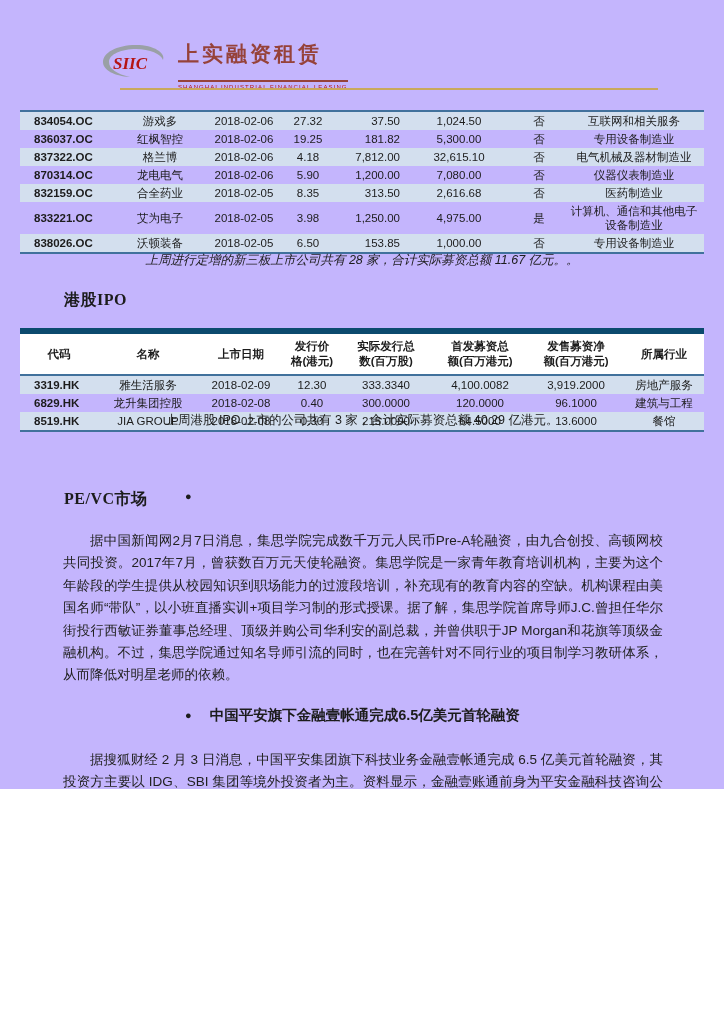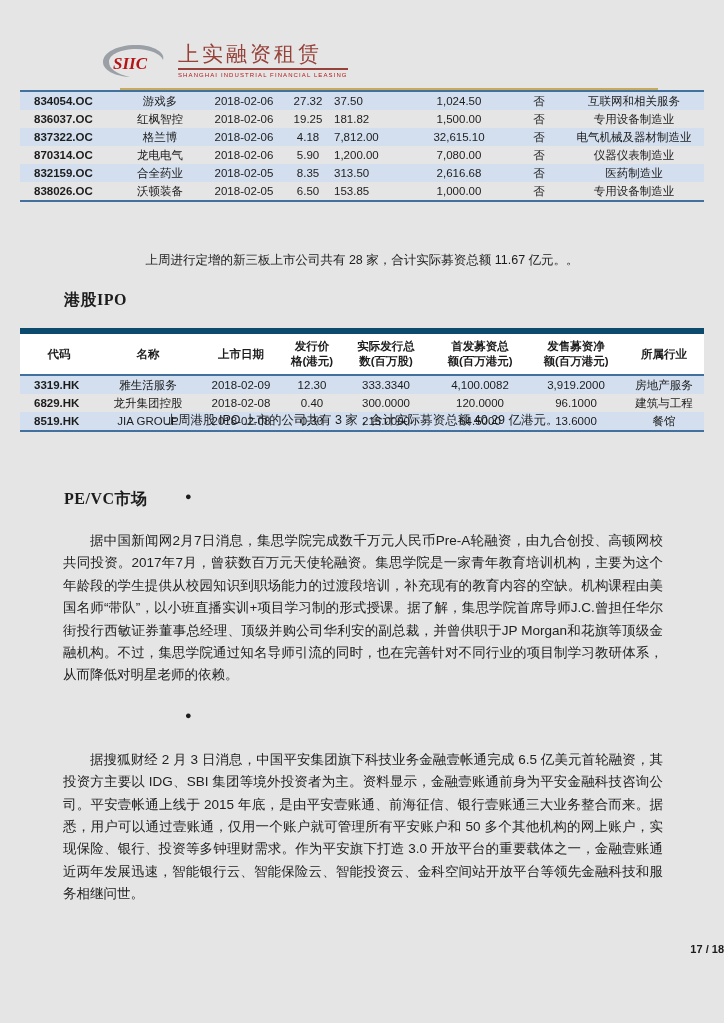--- a/index.html
+++ b/index.html
@@ -1,41 +1,41 @@
 <!DOCTYPE html>
 <html style="--border: #41719c; --stripe: #d3dfee; --accent_tan: #c9a95c; --logo_red: #b51414; --logo_maroon: #96423a; --logo_gray: #9aa0a6;"><head>
 <meta charset="utf-8">
 <style>
   :root{
     --border:#41719c; --stripe:#d3dfee; --accent_tan:#c9a95c;
     --logo_red:#b51414; --logo_maroon:#96423a; --logo_gray:#9aa0a6; --ink:#1c1c1c;
   }
   html,body{margin:0;padding:0;background:#ffffff;}
   .page{
-    position:relative;width:724px;height:1023px;background:#e5e5e5;overflow:hidden;
+    position:relative;width:724px;height:789px;background:#c4b5fd;overflow:hidden;
     font-family:"Liberation Sans","DejaVu Sans",sans-serif;color:var(--ink);
   }
   
   .logo{position:absolute;left:100px;top:42px;display:flex;align-items:flex-start;gap:6px;}
   .logo-text{display:flex;flex-direction:column;}
   .logo-name{
-    font-size:21px;font-weight:normal;color:var(--logo_maroon);letter-spacing:3px;
-    border-bottom:2px solid var(--logo_maroon);padding-bottom:2px;line-height:1.15;
+    font-size:21px;font-weight:bold;color:var(--logo_maroon);letter-spacing:3px;
+    border-bottom:2px solid var(--logo_maroon);padding-bottom:14px;line-height:1.15;
   }
   .logo-sub{font-size:6px;color:var(--logo_red);letter-spacing:1.1px;margin-top:2px;}
   
   .tbl-wrap{position:absolute;left:20px;width:684px;}
   table{border-collapse:collapse;table-layout:fixed;width:100%;}
   td,th{font-size:11.5px;line-height:14px;padding:2px 2px;vertical-align:middle;overflow:hidden;}
   td{text-align:center;}
   tbody tr:nth-of-type(odd) td{background:var(--stripe);}
-  .neeq{border-top:2px solid var(--border);border-bottom:2px solid var(--border);}
+  .neeq{border-top:2px solid var(--border);border-bottom:2px solid var(--border);margin-top:20px;}
   .tan-accent{position:absolute;top:-2px;left:100px;right:46px;height:2px;background:var(--accent_tan);}
   td.c-code{font-weight:bold;text-align:left;padding-left:14px;}
-  .neeq td.c-shares{text-align:left;padding-right:18px;}
+  .neeq td.c-shares{text-align:right;padding-right:18px;}
   .neeq td.c-amount{text-align:center;padding-right:16px;}
   .hk{border-top:6px solid #0c4a6e;border-bottom:2px solid var(--border);}
   .hk thead th{
     font-weight:bold;white-space:pre-line;border-bottom:2px solid var(--border);
     padding:5px 1px;line-height:15px;background:#ffffff;
   }
   
   .summary{position:absolute;left:20px;width:684px;text-align:center;font-size:12.5px;line-height:17px;}
   .section-title{position:absolute;left:64px;font-size:16px;font-weight:bold;letter-spacing:0.5px;font-family:Liberation Serif, serif;}
   .articles{position:absolute;left:63px;top:486px;width:600px;}
@@ -90,21 +90,21 @@
             <td>否</td>
             <td>互联网和相关服务</td>
           </tr>
 
           <tr>
             <td class="c-code">836037.OC</td>
             <td>红枫智控</td>
             <td>2018-02-06</td>
             <td>19.25</td>
             <td class="c-shares">181.82</td>
-            <td class="c-amount">1,500.00</td>
+            <td class="c-amount">5,300.00</td>
             <td>否</td>
             <td>专用设备制造业</td>
           </tr>
 
           <tr>
             <td class="c-code">837322.OC</td>
             <td>格兰博</td>
             <td>2018-02-06</td>
             <td>4.18</td>
             <td class="c-shares">7,812.00</td>
@@ -128,37 +128,47 @@
             <td class="c-code">832159.OC</td>
             <td>合全药业</td>
             <td>2018-02-05</td>
             <td>8.35</td>
             <td class="c-shares">313.50</td>
             <td class="c-amount">2,616.68</td>
             <td>否</td>
             <td>医药制造业</td>
           </tr>
 
+          <tr>
+            <td class="c-code">833221.OC</td>
+            <td>艾为电子</td>
+            <td>2018-02-05</td>
+            <td>3.98</td>
+            <td class="c-shares">1,250.00</td>
+            <td class="c-amount">4,975.00</td>
+            <td>是</td>
+            <td>计算机、通信和其他电子设备制造业</td>
+          </tr>
 
 
           <tr>
             <td class="c-code">838026.OC</td>
             <td>沃顿装备</td>
             <td>2018-02-05</td>
             <td>6.50</td>
             <td class="c-shares">153.85</td>
             <td class="c-amount">1,000.00</td>
             <td>否</td>
             <td>专用设备制造业</td>
           </tr>
         </tbody>
     </table>
   </div>
 
-  <div class="summary" style="top:252px;">上周进行定增的新三板上市公司共有 28 家，合计实际募资总额 11.67 亿元。。</div>
+  <div class="summary" style="top:252px;font-style:italic;">上周进行定增的新三板上市公司共有 28 家，合计实际募资总额 11.67 亿元。。</div>
 
   <div class="section-title" style="top:290px;">港股IPO</div>
 
   <div class="tbl-wrap" style="top:328px;">
     <table class="hk">
       <colgroup>
         <col style="width:78px">
           <col style="width:100px">
           <col style="width:86px">
           <col style="width:56px">
@@ -228,20 +238,21 @@
   <div class="articles">
     <div>
       <div class="headline">
         <span class="bullet">●</span>
       </div>
       <div class="para">据中国新闻网2月7日消息，集思学院完成数千万元人民币Pre-A轮融资，由九合创投、高顿网校共同投资。2017年7月，曾获数百万元天使轮融资。集思学院是一家青年教育培训机构，主要为这个年龄段的学生提供从校园知识到职场能力的过渡段培训，补充现有的教育内容的空缺。机构课程由美国名师“带队”，以小班直播实训+项目学习制的形式授课。据了解，集思学院首席导师J.C.曾担任华尔街投行西敏证券董事总经理、顶级并购公司华利安的副总裁，并曾供职于JP Morgan和花旗等顶级金融机构。不过，集思学院通过知名导师引流的同时，也在完善针对不同行业的项目制学习教研体系，从而降低对明星老师的依赖。</div>
     </div>
     <div>
       <div class="headline">
         <span class="bullet">●</span>
+        <span>中国平安旗下金融壹帐通完成6.5亿美元首轮融资</span>
       </div>
       <div class="para">据搜狐财经 2 月 3 日消息，中国平安集团旗下科技业务金融壹帐通完成 6.5 亿美元首轮融资，其投资方主要以 IDG、SBI 集团等境外投资者为主。资料显示，金融壹账通前身为平安金融科技咨询公司。平安壹帐通上线于 2015 年底，是由平安壹账通、前海征信、银行壹账通三大业务整合而来。据悉，用户可以通过壹账通，仅用一个账户就可管理所有平安账户和 50 多个其他机构的网上账户，实现保险、银行、投资等多钟理财需求。作为平安旗下打造 3.0 开放平台的重要载体之一，金融壹账通近两年发展迅速，智能银行云、智能保险云、智能投资云、金科空间站开放平台等领先金融科技和服务相继问世。</div>
     </div>
   </div>
 
   <div class="footer">17 / 18</div>
 
 </div>
 
 </body></html>

